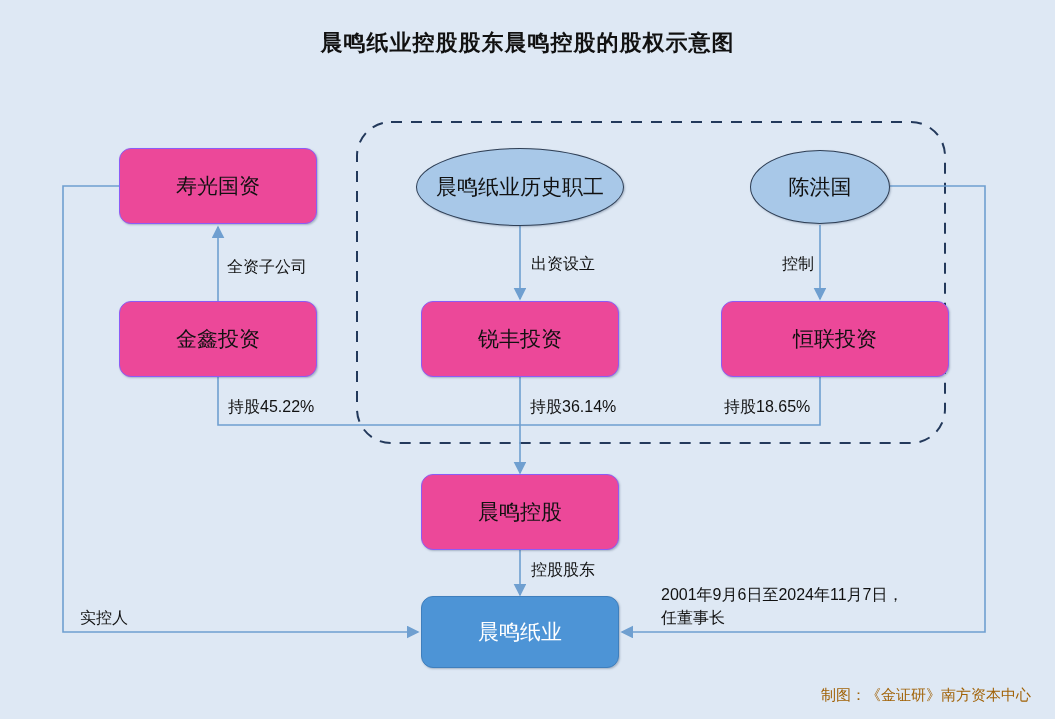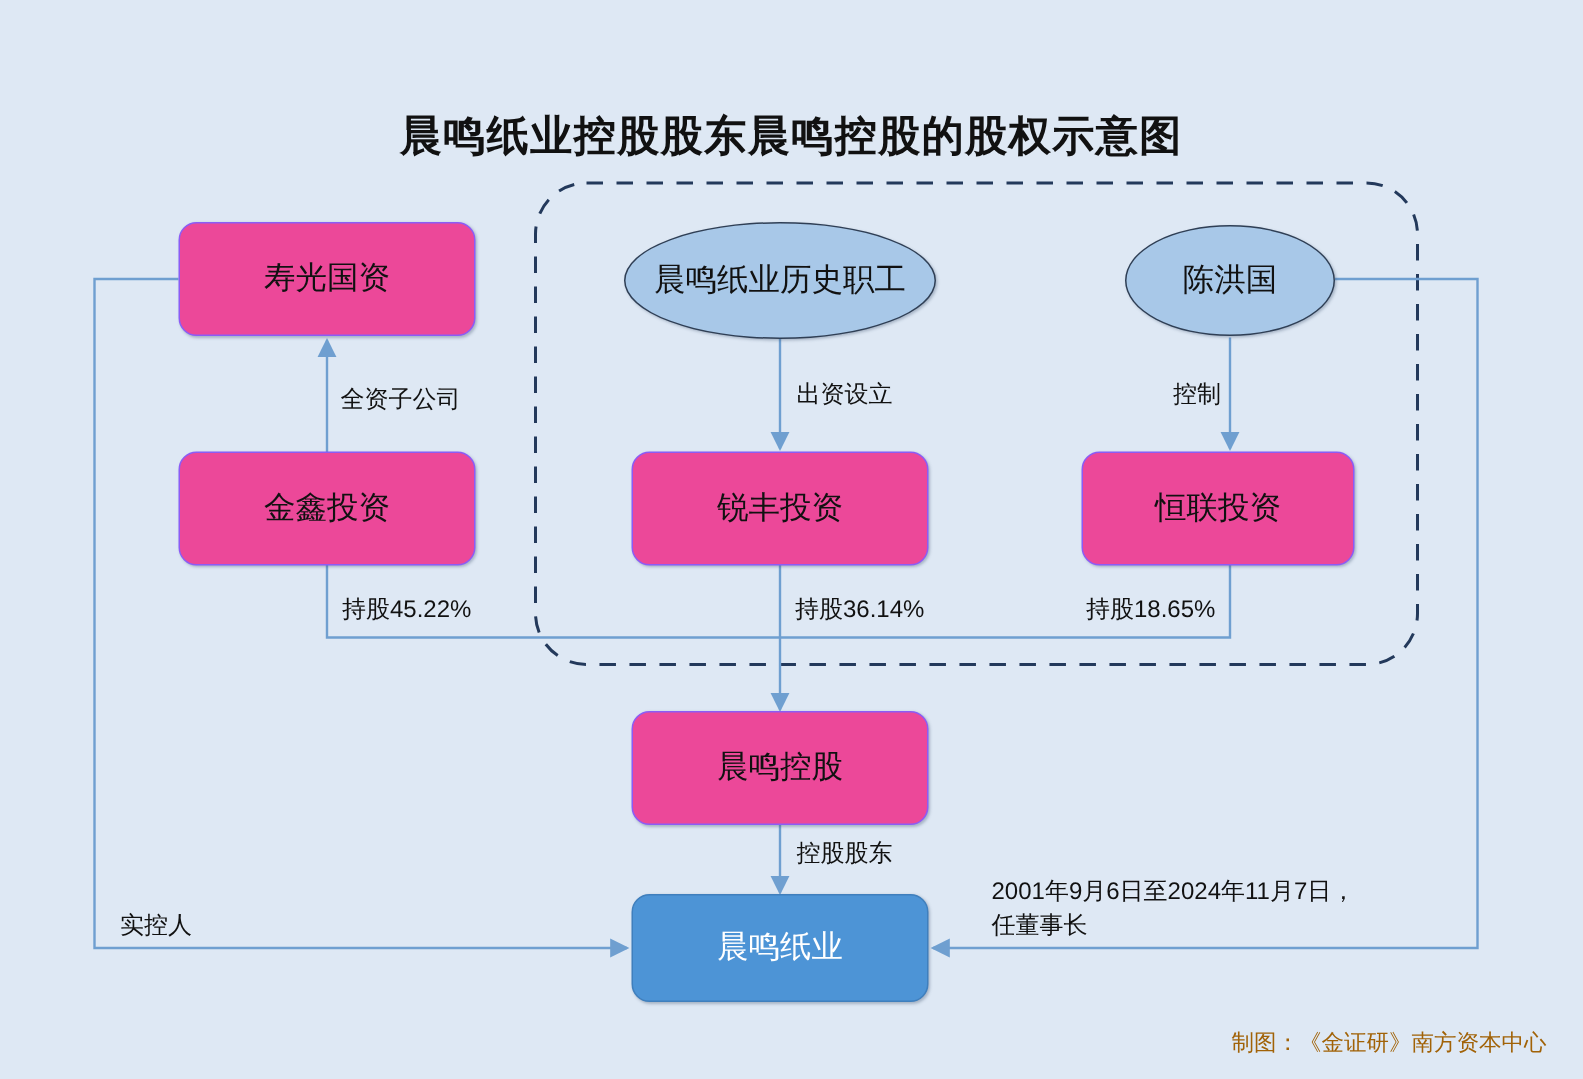--- a/index.html
+++ b/index.html
@@ -27,25 +27,24 @@
     width: 1055px;
     height: 719px;
     pointer-events: none;
   }
   .title {
     position: absolute;
     left: 0;
     top: 28px;
     width: 1055px;
     text-align: center;
-    font-size: 28px;
+    font-size: 22px;
     font-weight: bold;
     letter-spacing: 1px;
     color: #111;
-    margin-top: 44px;
   }
   .node {
     position: absolute;
     display: flex;
     align-items: center;
     justify-content: center;
     text-align: center;
     box-sizing: border-box;
     font-size: 21px;
     line-height: 1.22;
@@ -133,21 +132,21 @@
   </div>
 
   <div class="node ellipse" style="left:750px; top:150px; width:140px; height:74px;">
     <span>陈洪国</span>
   </div>
 
   <div class="node box" style="left:421px; top:301px; width:198px; height:76px;">
     <span>锐丰投资</span>
   </div>
 
-  <div class="node box" style="left:721px; top:301px; width:182px; height:76px;">
+  <div class="node box" style="left:721px; top:301px; width:228px; height:76px;">
     <span>恒联投资</span>
   </div>
 
   <div class="node box" style="left:421px; top:474px; width:198px; height:76px;">
     <span>晨鸣控股</span>
   </div>
 
   <div class="node box dark" style="left:421px; top:596px; width:198px; height:72px;justify-content:center;">
     <span>晨鸣纸业</span>
   </div>

